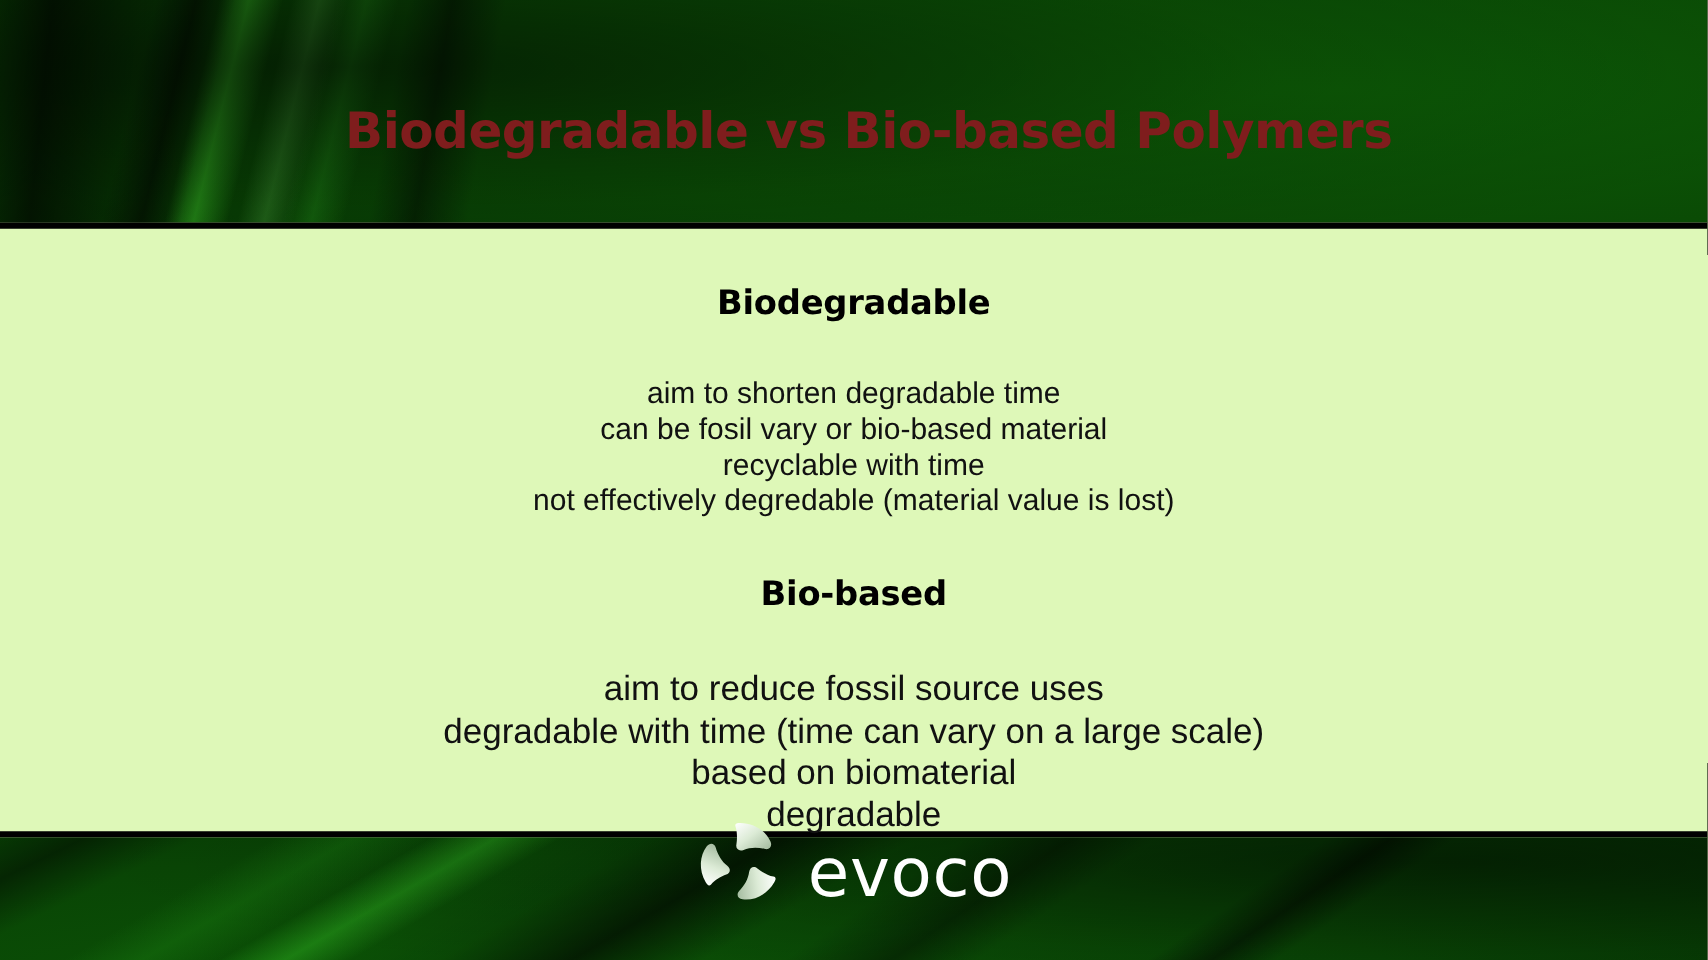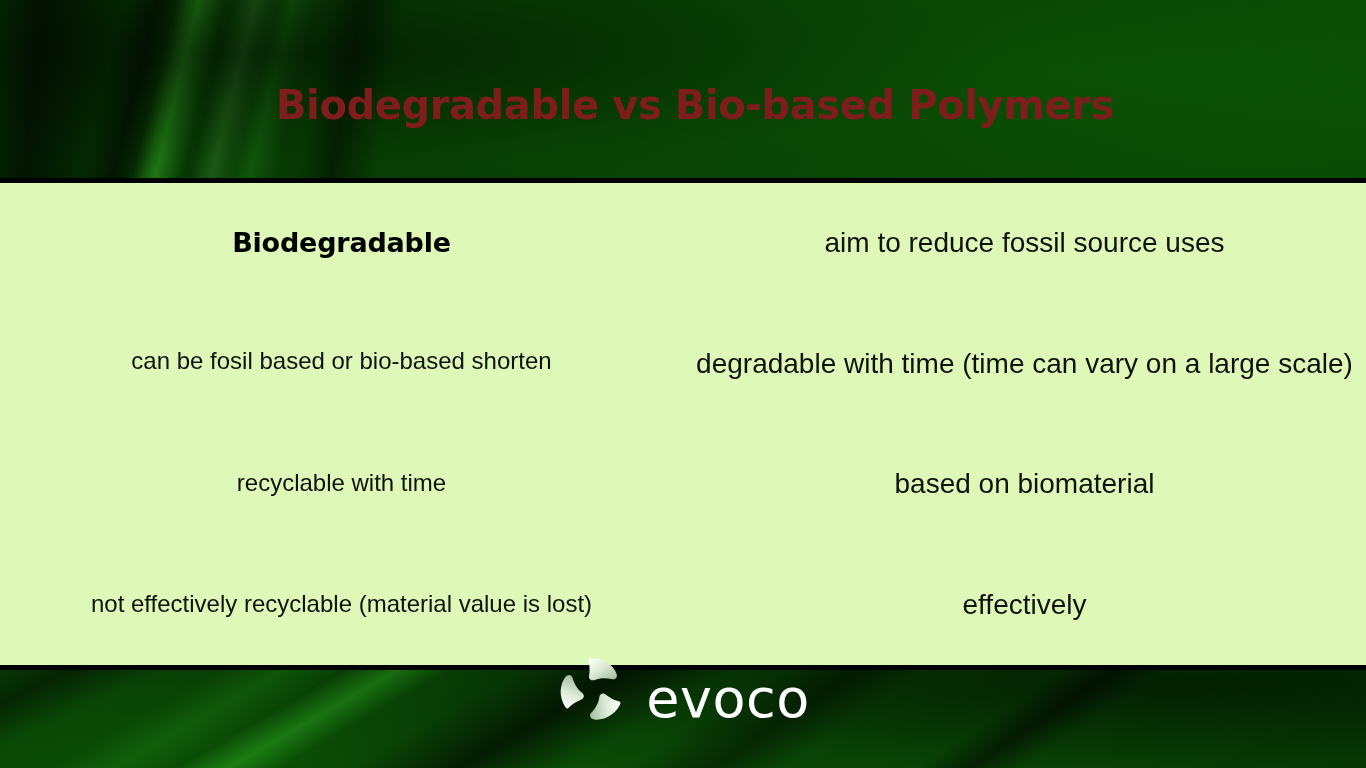--- a/index.html
+++ b/index.html
@@ -104,21 +104,21 @@
   }
 
   
   .table-area {
     position: absolute;
     left: 0;
     top: 183px;
     width: 1366px;
     height: 482px;
     display: flex;
-    flex-direction: row;
+    flex-direction: column;
     z-index: 4;
   }
   .column {
     flex: 1 1 50%;
     display: flex;
     flex-direction: column;
   }
   .col-header {
     height: 118px;
     display: flex;
@@ -193,32 +193,34 @@
 
   <div class="slide-title">Biodegradable vs Bio-based Polymers</div>
 
   <div class="divider divider-top"></div>
 
   <div class="table-area">
 
     <div class="column col-left">
       <div class="col-header">Biodegradable</div>
       <div class="col-cells">
-        <div class="cell">can be fosil based or bio-based shorten</div>
+        <div class="cell">aim to shorten degradable time</div>
+        <div class="cell">can be fosil vary or bio-based material</div>
         <div class="cell">recyclable with time</div>
-        <div class="cell">not effectively recyclable (material value is lost)</div>
+        <div class="cell">not effectively degredable (material value is lost)</div>
       </div>
     </div>
 
     <div class="column col-right">
+      <div class="col-header">Bio-based</div>
       <div class="col-cells">
         <div class="cell">aim to reduce fossil source uses</div>
         <div class="cell">degradable with time (time can vary on a large scale)</div>
         <div class="cell">based on biomaterial</div>
-        <div class="cell">effectively</div>
+        <div class="cell">degradable</div>
       </div>
     </div>
 
   </div>
 
   <div class="divider divider-bot"></div>
 
   <div class="footer-band">
     <div class="streaks"></div>
     <div class="vignette"></div>

